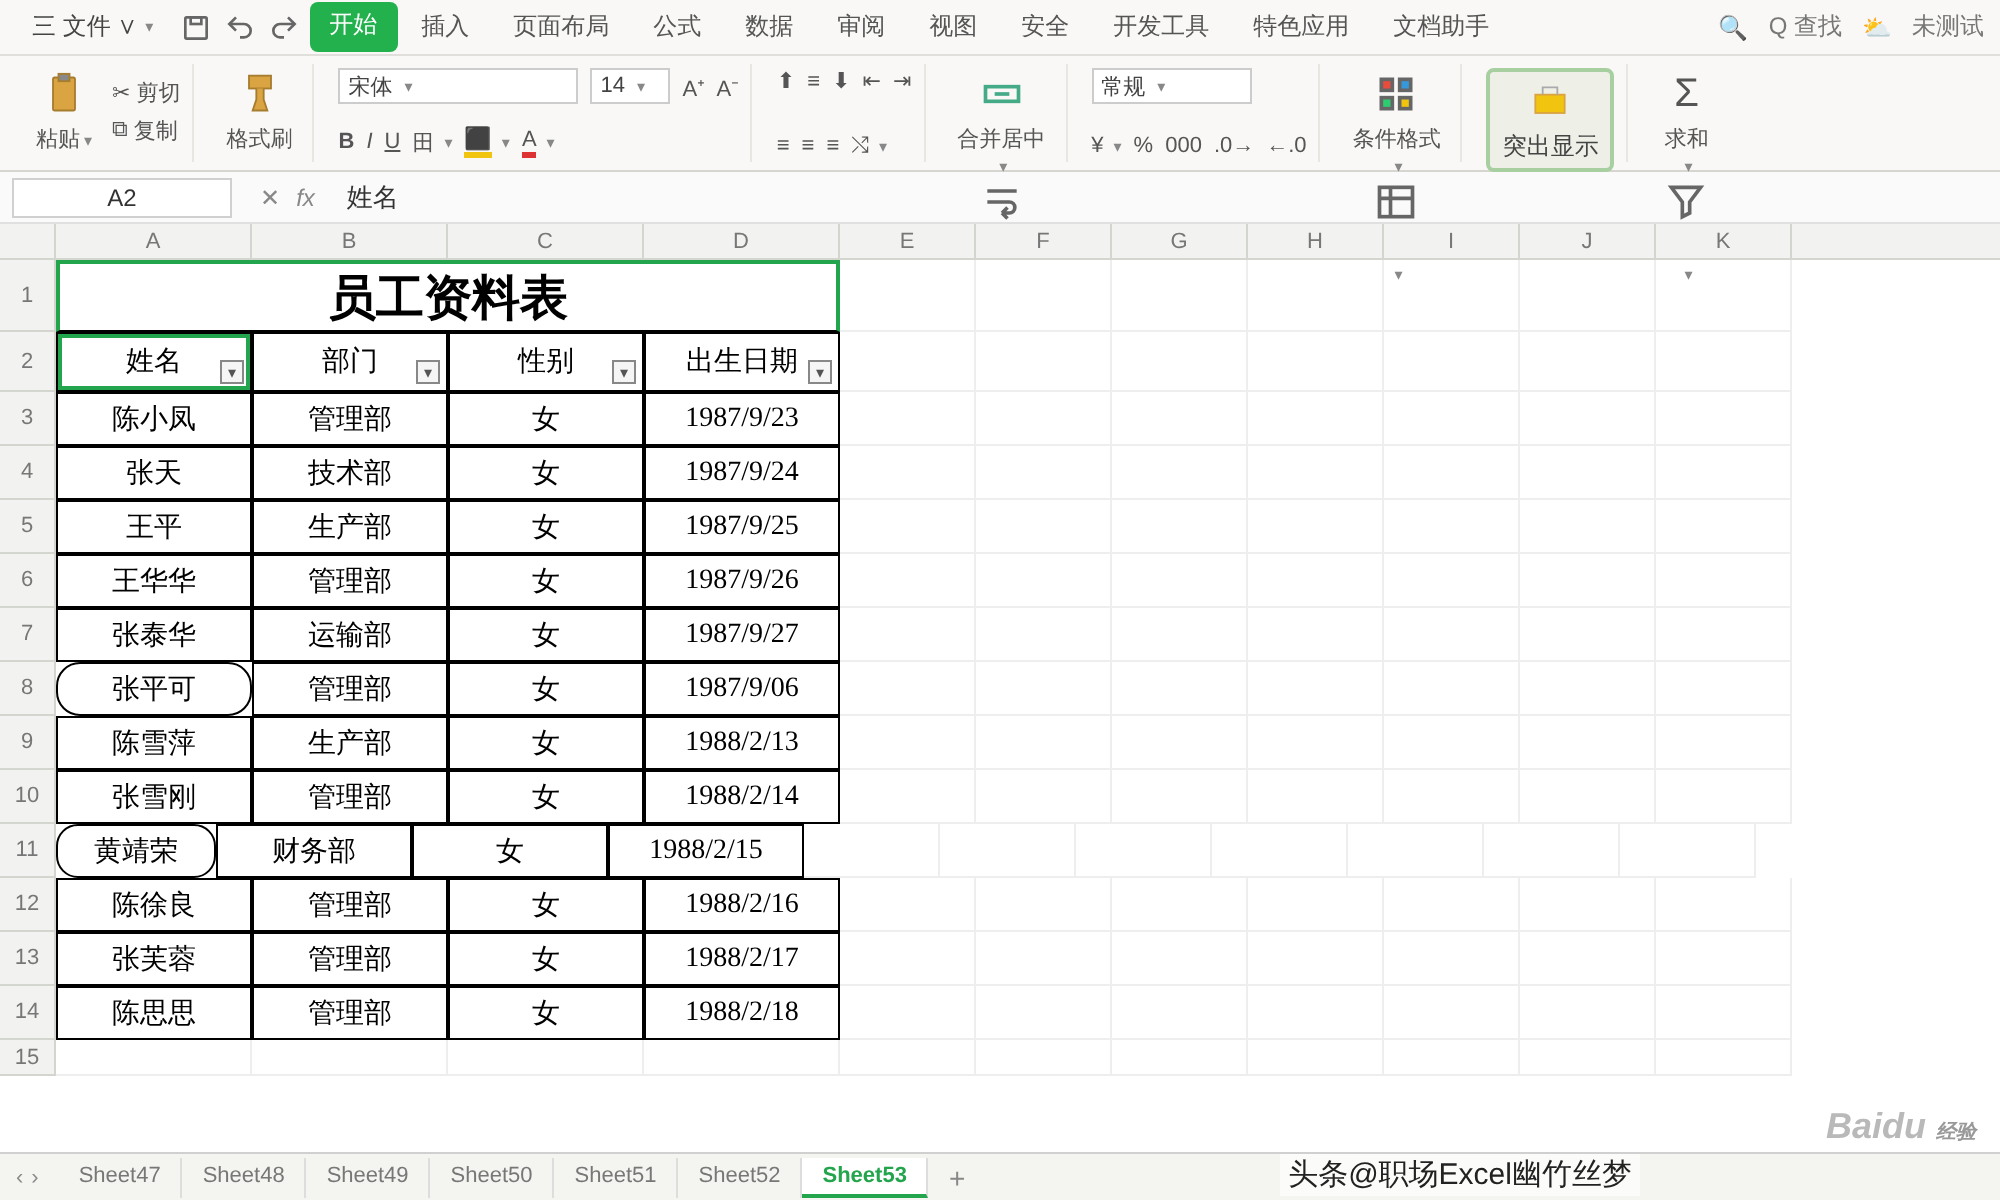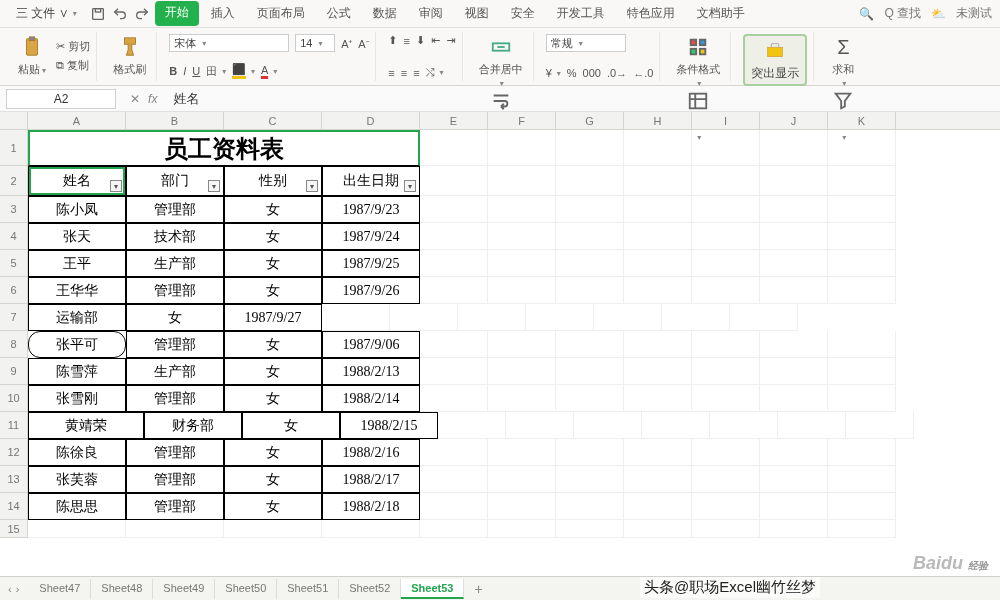--- a/index.html
+++ b/index.html
@@ -359,20 +359,21 @@
         <div class="cell " style="width: 68px;"></div>
         <div class="cell " style="width: 68px;"></div>
         <div class="cell " style="width: 68px;"></div>
         <div class="cell " style="width: 68px;"></div>
         <div class="cell " style="width: 68px;"></div>
         <div class="cell " style="width: 68px;"></div>
         <div class="cell " style="width: 68px;"></div>
       </div>
       <div class="gr data">
         <div class="rowh">7</div>
+        <div class="cell tbl" style="width: 98px;">张泰华</div>
         <div class="cell tbl" style="width: 98px;">运输部</div>
         <div class="cell tbl" style="width: 98px;">女</div>
         <div class="cell tbl" style="width: 98px;">1987/9/27</div>
         <div class="cell " style="width: 68px;"></div>
         <div class="cell " style="width: 68px;"></div>
         <div class="cell " style="width: 68px;"></div>
         <div class="cell " style="width: 68px;"></div>
         <div class="cell " style="width: 68px;"></div>
         <div class="cell " style="width: 68px;"></div>
         <div class="cell " style="width: 68px;"></div>
@@ -414,21 +415,21 @@
         <div class="cell " style="width: 68px;"></div>
         <div class="cell " style="width: 68px;"></div>
         <div class="cell " style="width: 68px;"></div>
         <div class="cell " style="width: 68px;"></div>
         <div class="cell " style="width: 68px;"></div>
         <div class="cell " style="width: 68px;"></div>
         <div class="cell " style="width: 68px;"></div>
       </div>
       <div class="gr data">
         <div class="rowh">11</div>
-        <div class="cell tbl" style="width: 116px;">黄靖荣</div>
+        <div class="cell tbl" style="width: 80px; border-radius: 11px;">黄靖荣</div>
         <div class="cell tbl" style="width: 98px;">财务部</div>
         <div class="cell tbl" style="width: 98px;">女</div>
         <div class="cell tbl" style="width: 98px;">1988/2/15</div>
         <div class="cell " style="width: 68px;"></div>
         <div class="cell " style="width: 68px;"></div>
         <div class="cell " style="width: 68px;"></div>
         <div class="cell " style="width: 68px;"></div>
         <div class="cell " style="width: 68px;"></div>
         <div class="cell " style="width: 68px;"></div>
         <div class="cell " style="width: 68px;"></div>

